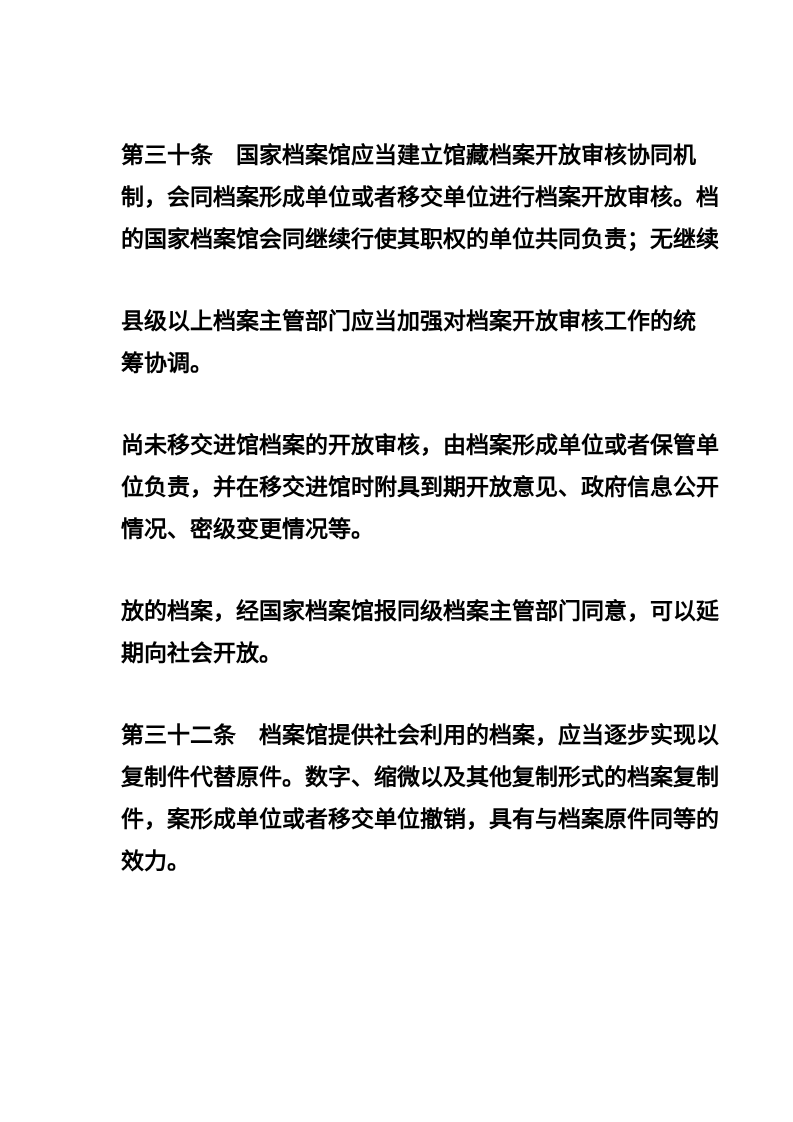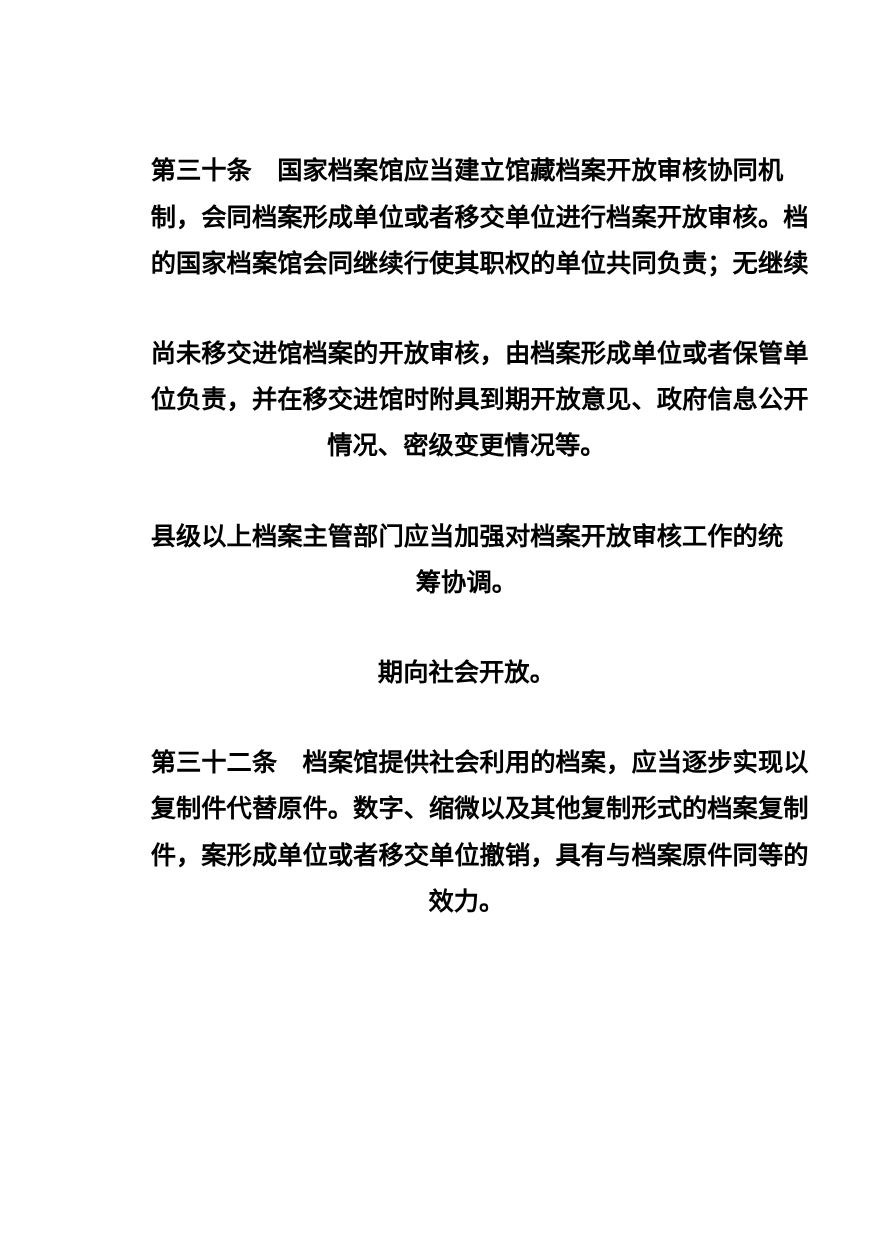--- a/index.html
+++ b/index.html
@@ -19,23 +19,22 @@
     inset: 0;
     background: #ffffff;
   }
   .content {
     position: absolute;
     left: 121px;
     top: 134px;
     width: 590px;
   }
   .para {
-    margin: 0 0 40px 16px;
+    margin: 0 0 40px 0;
     padding: 0;
-    text-align: center;
   }
   .line {
     font-size: 23px;
     line-height: 42px;
     height: 42px;
     font-weight: bold;
     color: #000000;
     white-space: nowrap;
     letter-spacing: 0px;
   }
@@ -46,31 +45,32 @@
 <div class="page">
   <div class="content">
 
     <div class="para">
       <div class="line">第三十条　国家档案馆应当建立馆藏档案开放审核协同机</div>
       <div class="line">制，会同档案形成单位或者移交单位进行档案开放审核。档</div>
       <div class="line">的国家档案馆会同继续行使其职权的单位共同负责；无继续</div>
     </div>
 
     <div class="para">
+      <div class="line">县级以上档案主管部门应当加强对档案开放审核工作的统</div>
+      <div class="line">筹协调。</div>
+    </div>
+
+    <div class="para">
       <div class="line">尚未移交进馆档案的开放审核，由档案形成单位或者保管单</div>
       <div class="line">位负责，并在移交进馆时附具到期开放意见、政府信息公开</div>
       <div class="line">情况、密级变更情况等。</div>
     </div>
 
     <div class="para">
-      <div class="line">县级以上档案主管部门应当加强对档案开放审核工作的统</div>
-      <div class="line">筹协调。</div>
-    </div>
-
-    <div class="para">
+      <div class="line">放的档案，经国家档案馆报同级档案主管部门同意，可以延</div>
       <div class="line">期向社会开放。</div>
     </div>
 
     <div class="para">
       <div class="line">第三十二条　档案馆提供社会利用的档案，应当逐步实现以</div>
       <div class="line">复制件代替原件。数字、缩微以及其他复制形式的档案复制</div>
       <div class="line">件，案形成单位或者移交单位撤销，具有与档案原件同等的</div>
       <div class="line">效力。</div>
     </div>
 

